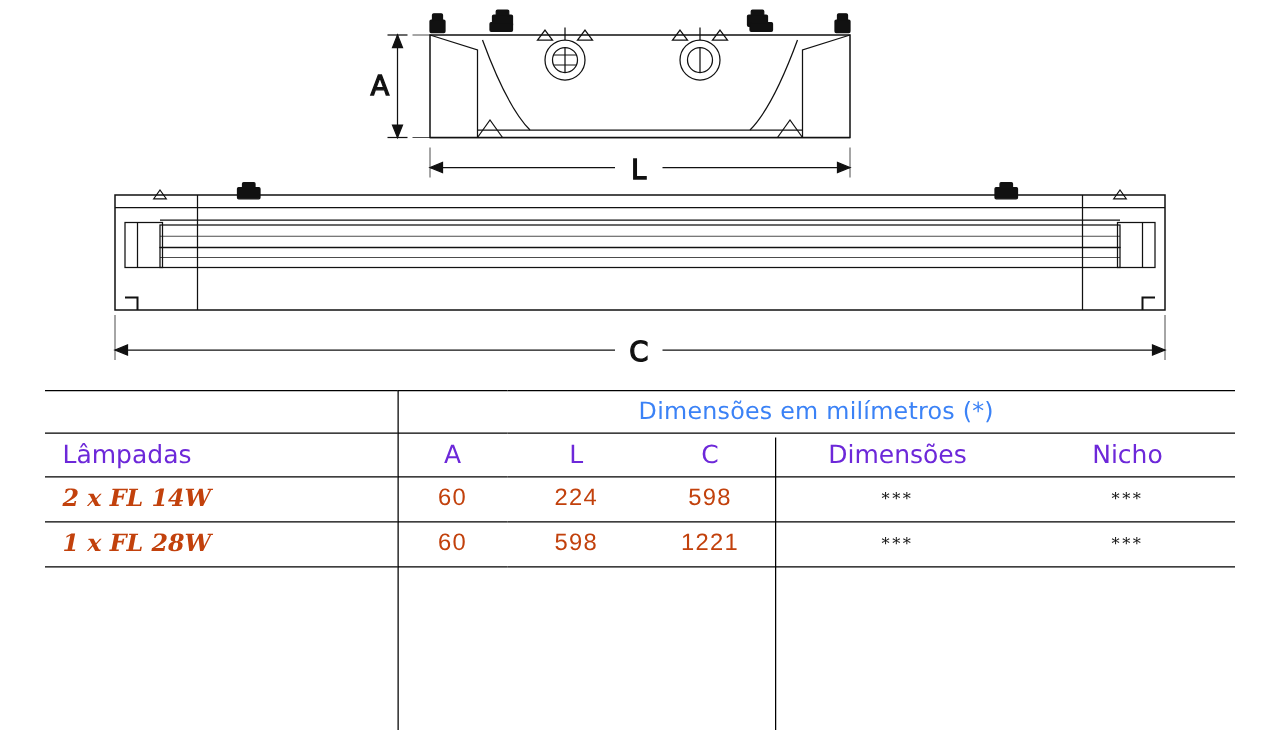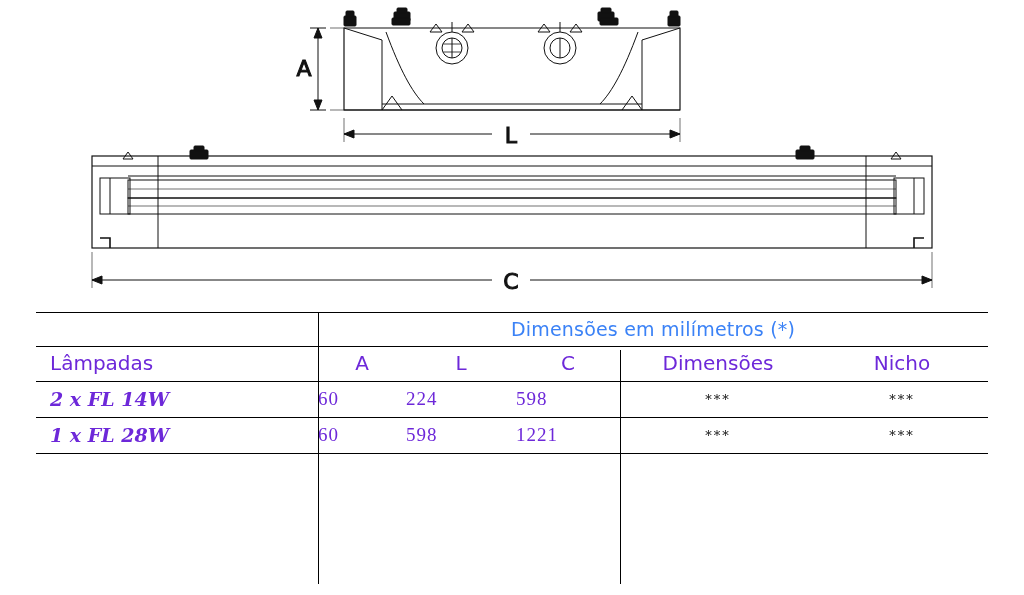--- a/index.html
+++ b/index.html
@@ -53,34 +53,34 @@
   .col-head {
     color: #6d28d9;
     font-size: 20px;
     padding: 4px 0 6px 0 !important;
   }
   .col-head.left { text-align: left; padding-left: 14px !important; }
   .col-head.center { text-align: center; }
 
   .cell {
     font-size: 19px;
-    color: #6d28d9;
+    color: #c2410c;
     font-style: italic;
     padding: 6px 0 7px 0 !important;
     font-family: "DejaVu Serif", serif;
   }
   .cell.left {
     text-align: left;
     padding-left: 14px !important;
     font-weight: 600;
   }
   .cell.num {
-    text-align: left;
+    text-align: center;
     font-style: normal;
-    font-family: Liberation Serif, serif;
+    font-family: Liberation Sans, sans-serif;
     letter-spacing: 1px;
   }
   .stars {
     text-align: center;
     font-size: 13px;
     letter-spacing: 2px;
     color: #111;
   }
 
   

